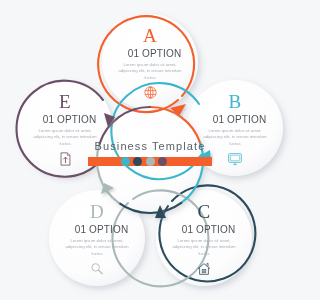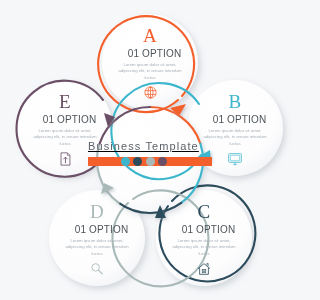--- a/index.html
+++ b/index.html
@@ -58,22 +58,21 @@
   .node-icon {
     margin-top: 3px;
     display: flex;
     justify-content: center;
   }
   .center-label {
     position: absolute;
     left: 88px;
     top: 140px;
     width: 124px;
-    text-align: left;
-    text-decoration: underline;
+    text-align: center;
   }
   .center-title {
     font-size: 11px;
     color: #5b6268;
     letter-spacing: 1.1px;
     font-weight: 400;
     white-space: nowrap;
   }
   .dots {
     display: flex;

